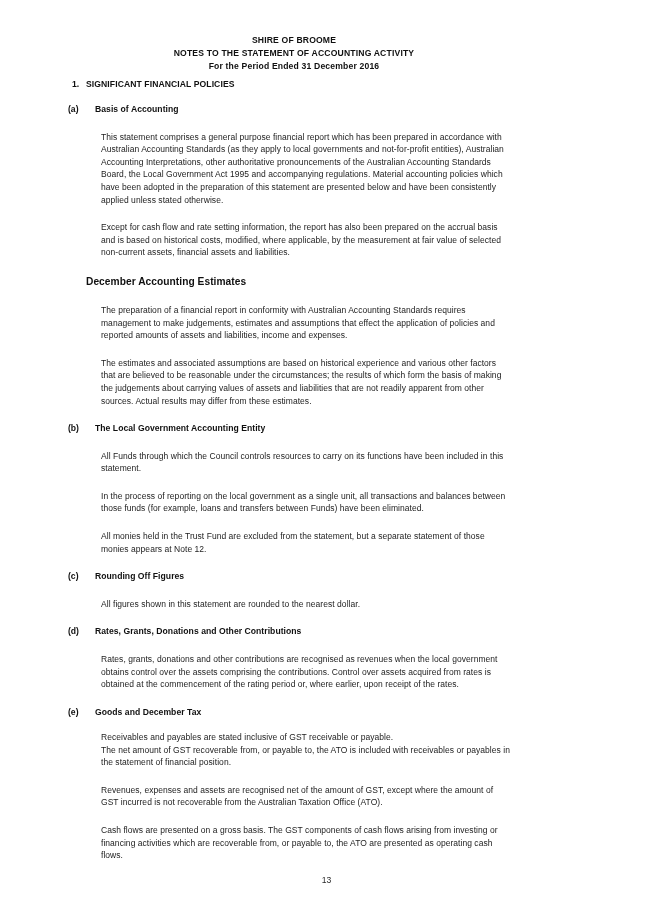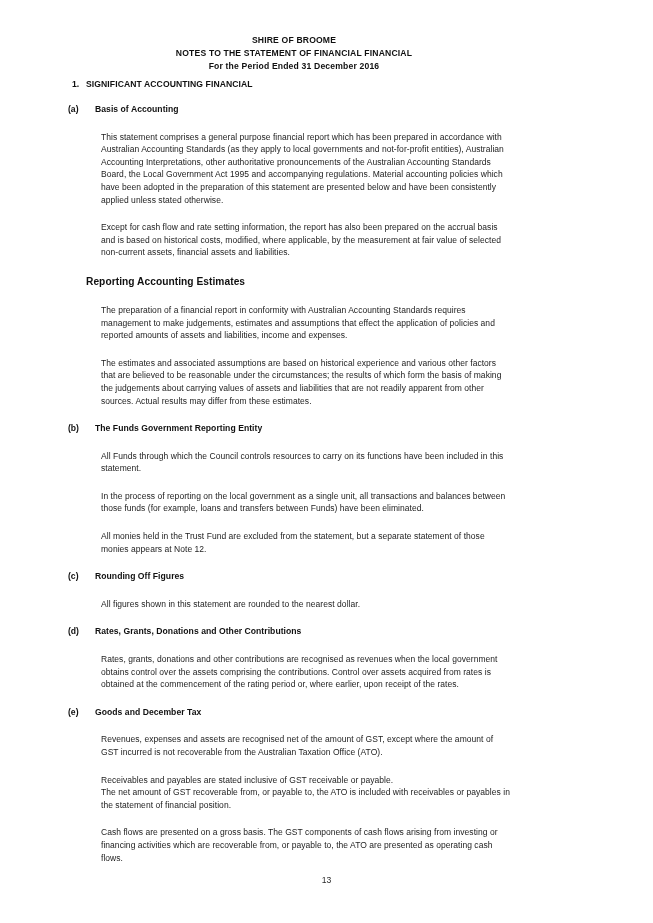--- a/index.html
+++ b/index.html
@@ -106,63 +106,63 @@
     color: #2b2b2b;
   }
 </style>
 </head>
 <body>
 
 <div class="page">
 
   <div class="header">
     <div class="hline">SHIRE OF BROOME</div>
-    <div class="hline">NOTES TO THE STATEMENT OF FINANCIAL FINANCIAL</div>
+    <div class="hline">NOTES TO THE STATEMENT OF ACCOUNTING ACTIVITY</div>
     <div class="hline">For the Period Ended 31 December 2016</div>
   </div>
 
   <div class="content">
 
     <div class="section-number-row">
       <span class="num">1.</span>
-      <span class="title">SIGNIFICANT ACCOUNTING FINANCIAL</span>
+      <span class="title">SIGNIFICANT FINANCIAL POLICIES</span>
     </div>
 
     <div id="clauses">
         <div class="clause">
           <div class="marker">(a)</div>
           <div class="clause-title">Basis of Accounting</div>
           <p class="para">This statement comprises a general purpose financial report which has been prepared in accordance with Australian Accounting Standards (as they apply to local governments and not-for-profit entities), Australian Accounting Interpretations, other authoritative pronouncements of the Australian Accounting Standards Board, the Local Government Act 1995 and accompanying regulations. Material accounting policies which have been adopted in the preparation of this statement are presented below and have been consistently applied unless stated otherwise.</p>
           <p class="para gap">Except for cash flow and rate setting information, the report has also been prepared on the accrual basis and is based on historical costs, modified, where applicable, by the measurement at fair value of selected non-current assets, financial assets and liabilities.</p>
-          <div class="subhead">Reporting Accounting Estimates</div>
+          <div class="subhead">December Accounting Estimates</div>
           <p class="para">The preparation of a financial report in conformity with Australian Accounting Standards requires management to make judgements, estimates and assumptions that effect the application of policies and reported amounts of assets and liabilities, income and expenses.</p>
           <p class="para gap">The estimates and associated assumptions are based on historical experience and various other factors that are believed to be reasonable under the circumstances; the results of which form the basis of making the judgements about carrying values of assets and liabilities that are not readily apparent from other sources. Actual results may differ from these estimates.</p>
         </div>
         <div class="clause">
           <div class="marker">(b)</div>
-          <div class="clause-title">The Funds Government Reporting Entity</div>
+          <div class="clause-title">The Local Government Accounting Entity</div>
           <p class="para">All Funds through which the Council controls resources to carry on its functions have been included in this statement.</p>
           <p class="para gap">In the process of reporting on the local government as a single unit, all transactions and balances between those funds (for example, loans and transfers between Funds) have been eliminated.</p>
           <p class="para gap">All monies held in the Trust Fund are excluded from the statement, but a separate statement of those monies appears at Note 12.</p>
         </div>
         <div class="clause">
           <div class="marker">(c)</div>
           <div class="clause-title">Rounding Off Figures</div>
           <p class="para">All figures shown in this statement are rounded to the nearest dollar.</p>
         </div>
         <div class="clause">
           <div class="marker">(d)</div>
           <div class="clause-title">Rates, Grants, Donations and Other Contributions</div>
           <p class="para">Rates, grants, donations and other contributions are recognised as revenues when the local government obtains control over the assets comprising the contributions.  Control over assets acquired from rates is obtained at the commencement of the rating period or, where earlier, upon receipt of the rates.</p>
         </div>
         <div class="clause">
           <div class="marker">(e)</div>
           <div class="clause-title">Goods and December Tax</div>
+          <p class="para gap">Receivables and payables are stated inclusive of GST receivable or payable.<br>The net amount of GST recoverable from, or payable to, the ATO is included with receivables or payables in the statement of financial position.</p>
           <p class="para">Revenues, expenses and assets are recognised net of the amount of GST, except where the amount of GST incurred is not recoverable from the Australian Taxation Office (ATO).</p>
-          <p class="para gap">Receivables and payables are stated inclusive of GST receivable or payable.<br>The net amount of GST recoverable from, or payable to, the ATO is included with receivables or payables in the statement of financial position.</p>
           <p class="para gap">Cash flows are presented on a gross basis. The GST components of cash flows arising from investing or financing activities which are recoverable from, or payable to, the ATO are presented as operating cash flows.</p>
         </div>
       </div>
 
   </div>
 
   <div class="footer">
     <span>13</span>
   </div>
 

